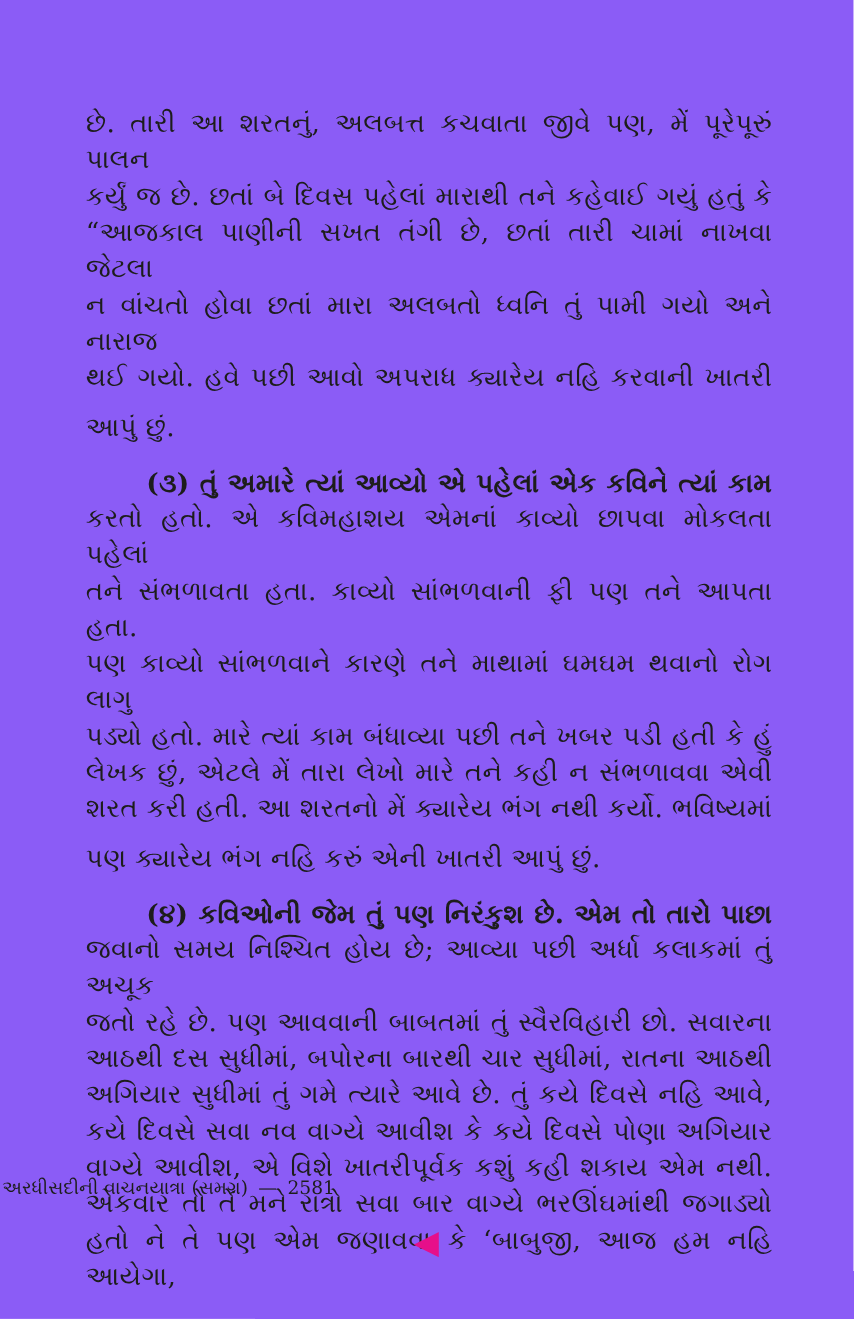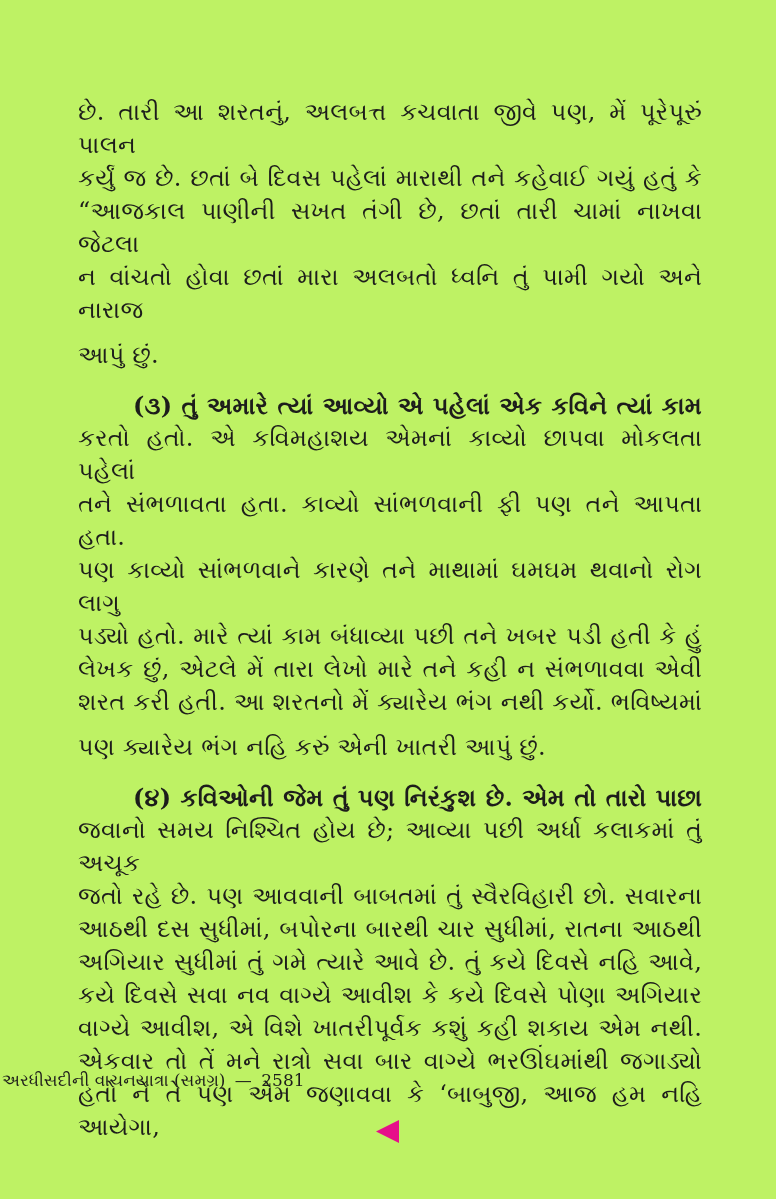--- a/index.html
+++ b/index.html
@@ -4,21 +4,21 @@
 <style>
   html, body {
     margin: 0;
     padding: 0;
     background: #ffffff;
   }
   .page {
     position: relative;
     width: 776px;
     height: 1199px;
-    background: #bef264;
+    background: #8b5cf6;
     font-family: "DejaVu Serif", "Liberation Serif", serif;
     color: #1d1d1b;
     overflow: hidden;
   }
   .text-block {
     position: absolute;
     left: 78px;
     top: 96px;
     width: 624px;
   }
@@ -67,20 +67,21 @@
 <body>
 
 <div class="page">
 
   <div class="text-block">
       <div class="para">
         <div class="line">છે. તારી આ શરતનું, અલબત્ત કચવાતા જીવે પણ, મેં પૂરેપૂરું પાલન</div>
         <div class="line">કર્યું જ છે. છતાં બે દિવસ પહેલાં મારાથી તને કહેવાઈ ગયું હતું કે</div>
         <div class="line">“આજકાલ પાણીની સખત તંગી છે, છતાં તારી ચામાં નાખવા જેટલા</div>
         <div class="line">ન વાંચતો હોવા છતાં મારા અલબતો ધ્વનિ તું પામી ગયો અને નારાજ</div>
+        <div class="line">થઈ ગયો. હવે પછી આવો અપરાધ ક્યારેય નહિ કરવાની ખાતરી</div>
         <div class="line end">આપું છું.</div>
       </div>
       <div class="para indent">
         <div class="line">(૩) તું અમારે ત્યાં આવ્યો એ પહેલાં એક કવિને ત્યાં કામ</div>
         <div class="line">કરતો હતો. એ કવિમહાશય એમનાં કાવ્યો છાપવા મોકલતા પહેલાં</div>
         <div class="line">તને સંભળાવતા હતા. કાવ્યો સાંભળવાની ફી પણ તને આપતા હતા.</div>
         <div class="line">પણ કાવ્યો સાંભળવાને કારણે તને માથામાં ઘમઘમ થવાનો રોગ લાગુ</div>
         <div class="line">પડ્યો હતો. મારે ત્યાં કામ બંધાવ્યા પછી તને ખબર પડી હતી કે હું</div>
         <div class="line">લેખક છું, એટલે મેં તારા લેખો મારે તને કહી ન સંભળાવવા એવી</div>
         <div class="line">શરત કરી હતી. આ શરતનો મેં ક્યારેય ભંગ નથી કર્યો. ભવિષ્યમાં</div>

